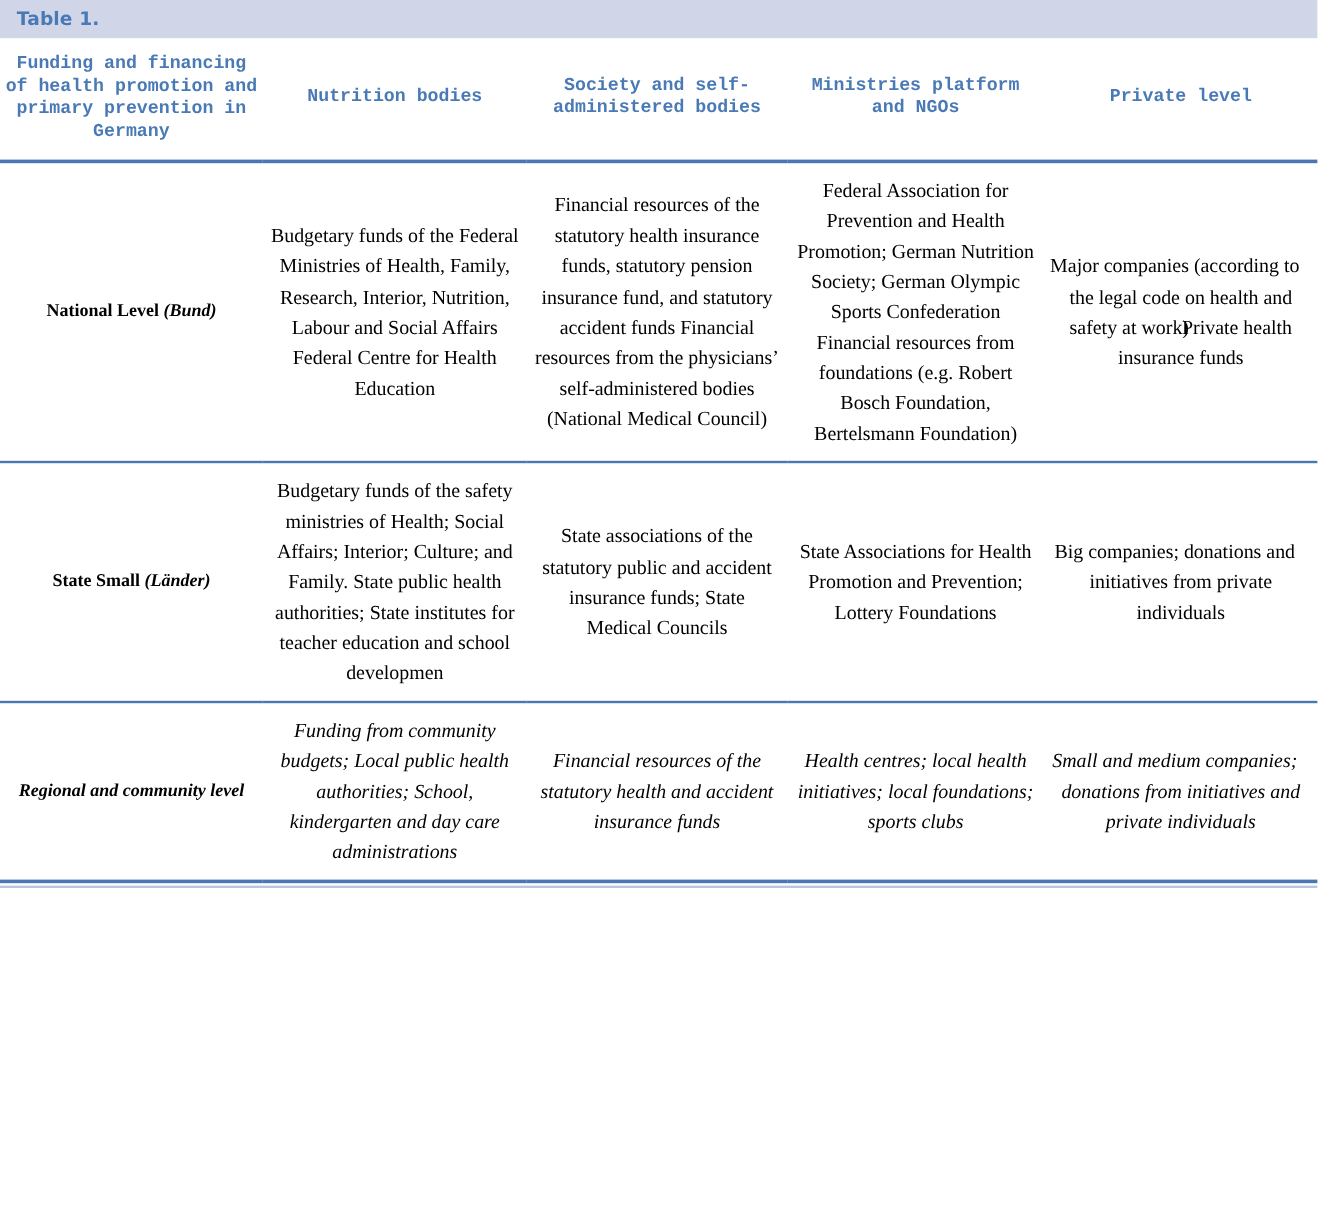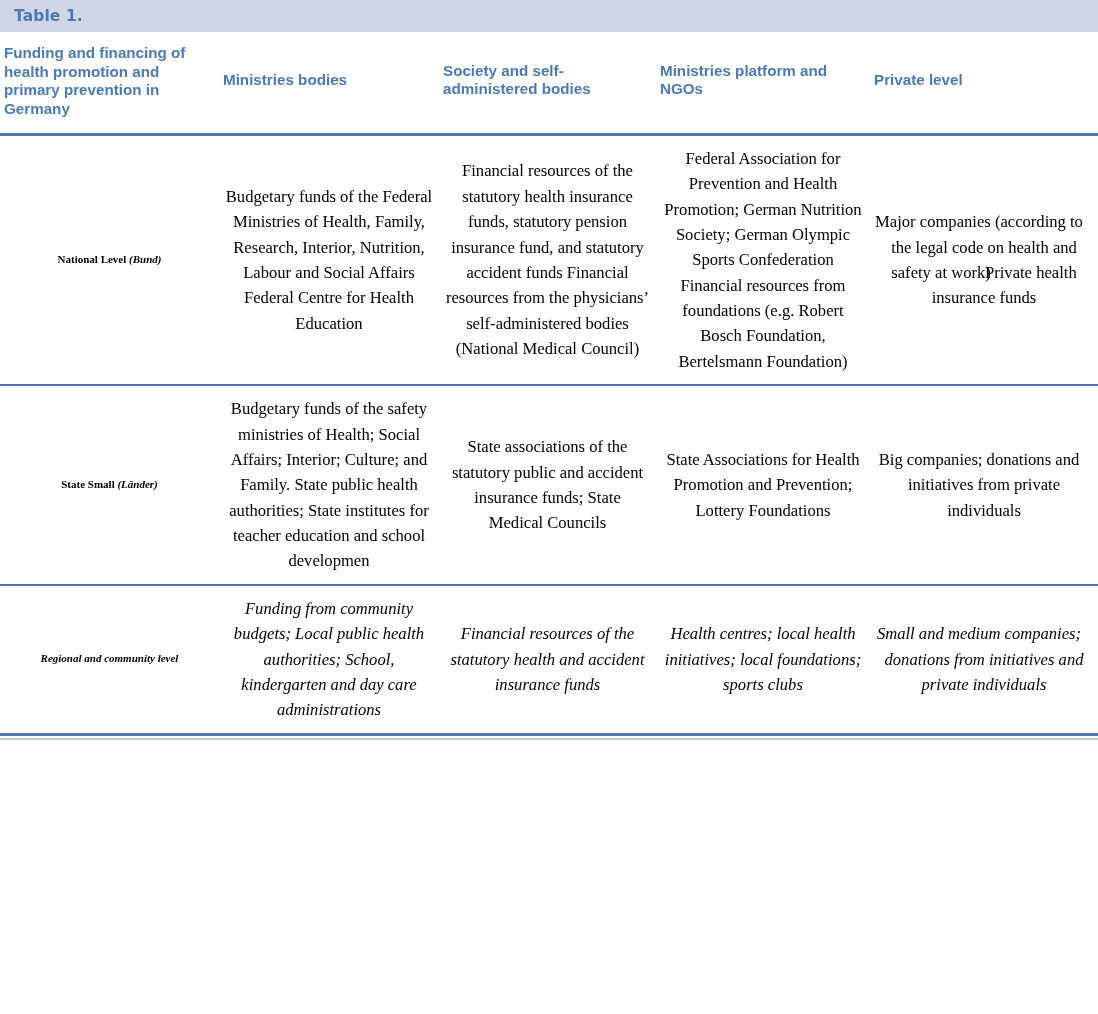--- a/index.html
+++ b/index.html
@@ -46,26 +46,26 @@
   }
 
   col.c-rowhdr { width: 219px; }
   col.c-gov    { width: 220px; }
   col.c-pub    { width: 217px; }
   col.c-ind    { width: 214px; }
   col.c-priv   { width: 228px; }
 
   
   thead th {
-    font-family: Liberation Sans, sans-serif;
+    font-family: Liberation Mono, monospace;
     font-weight: bold;
     font-size: 15.2px;
     line-height: 1.23;
     color: #4a7ab5;
-    text-align: left;
+    text-align: center;
     vertical-align: middle;
     padding: 10px 4px 14px 4px;
     border-bottom: 3px solid #4a77b4;
     background: #ffffff;
   }
   thead th.first-col {
     padding-top: 12px;
   }
 
   
@@ -80,21 +80,21 @@
     border-bottom: 2px solid #4a77b4;
     background: #ffffff;
   }
   tbody tr:last-child td {
     border-bottom: 3px solid #4a77b4;
     font-style: italic;
   }
 
   td.row-header {
     font-weight: bold;
-    font-size: 11px;
+    font-size: 15px;
     line-height: 1.4;
   }
   td.row-header .ital {
     font-style: italic;
   }
 
   td.priv-col {
     overflow: visible;
     white-space: nowrap;
     margin-top: 20px;
@@ -131,21 +131,21 @@
     <colgroup>
       <col class="c-rowhdr">
         <col class="c-gov">
         <col class="c-pub">
         <col class="c-ind">
         <col class="c-priv">
     </colgroup>
     <thead>
       <tr>
         <th class="first-col">Funding and financing of health promotion and primary prevention in Germany</th>
-        <th>Ministries bodies</th>
+        <th>Nutrition bodies</th>
         <th>Society and self-administered bodies</th>
         <th>Ministries platform and NGOs</th>
         <th>Private level</th>
       </tr>
     </thead>
     <tbody>
 
       <tr>
         <td class="row-header">
           <span>National Level</span>

